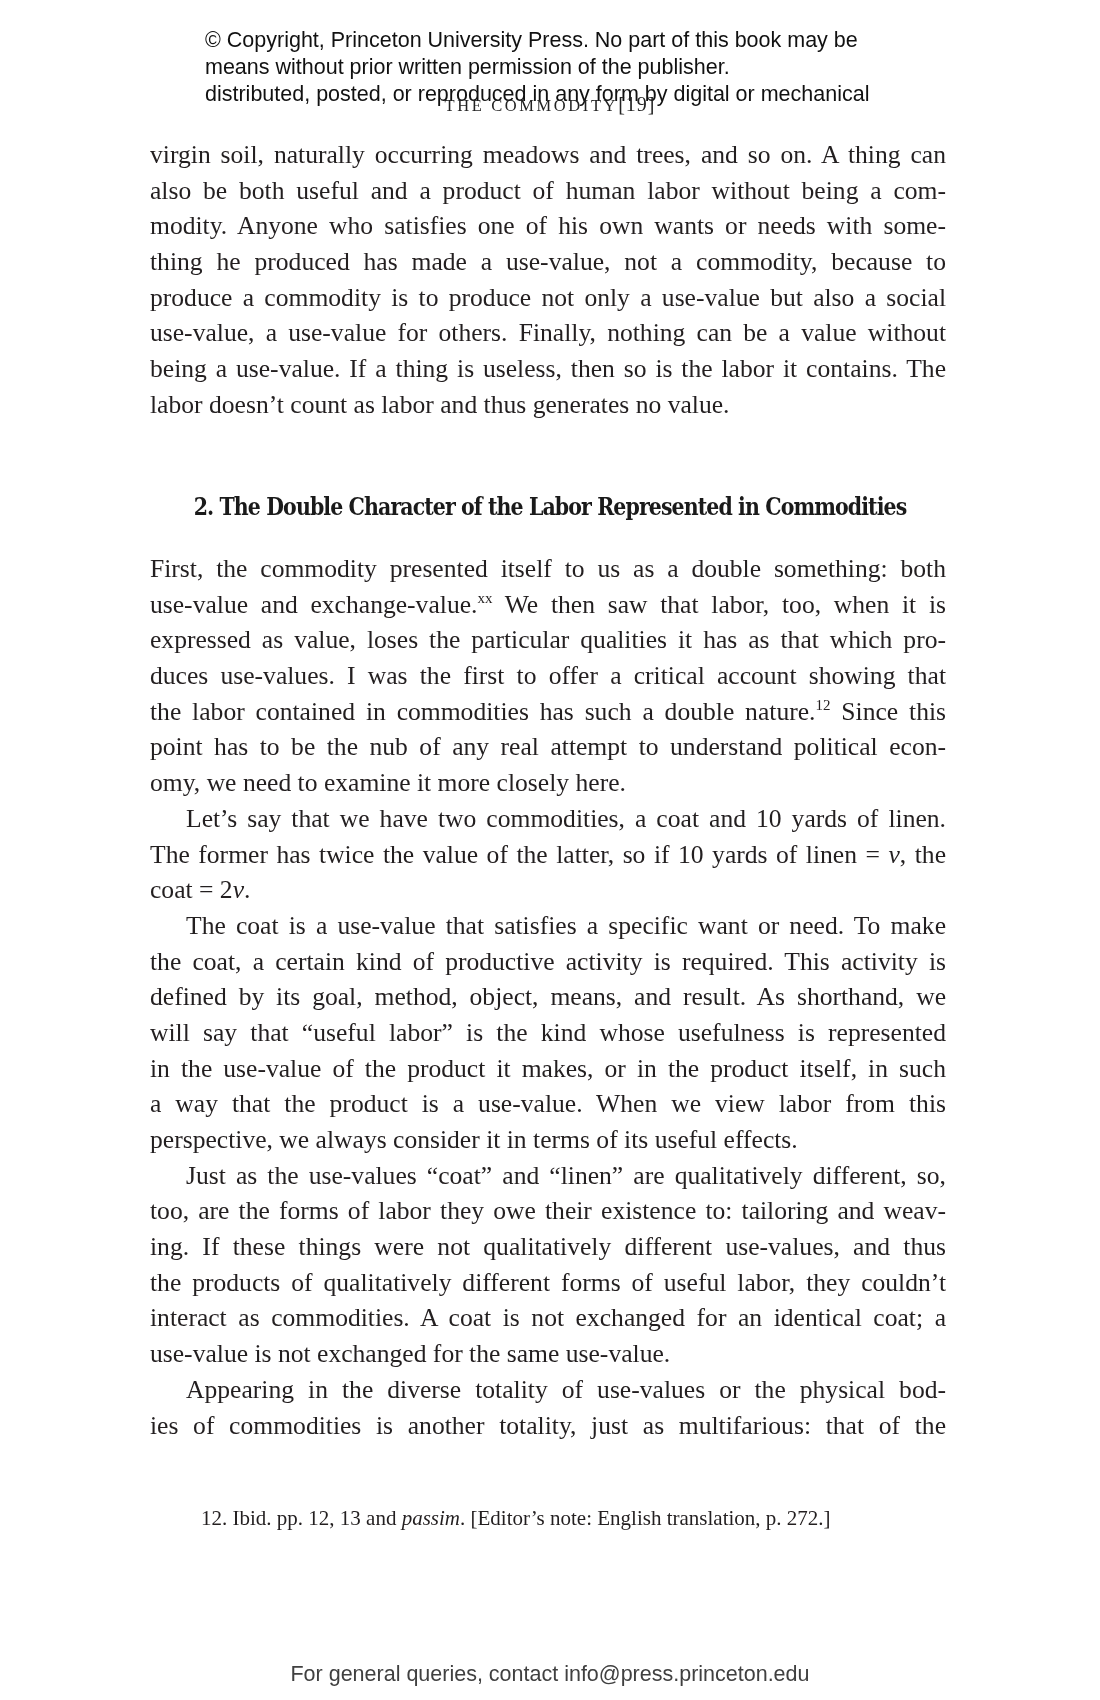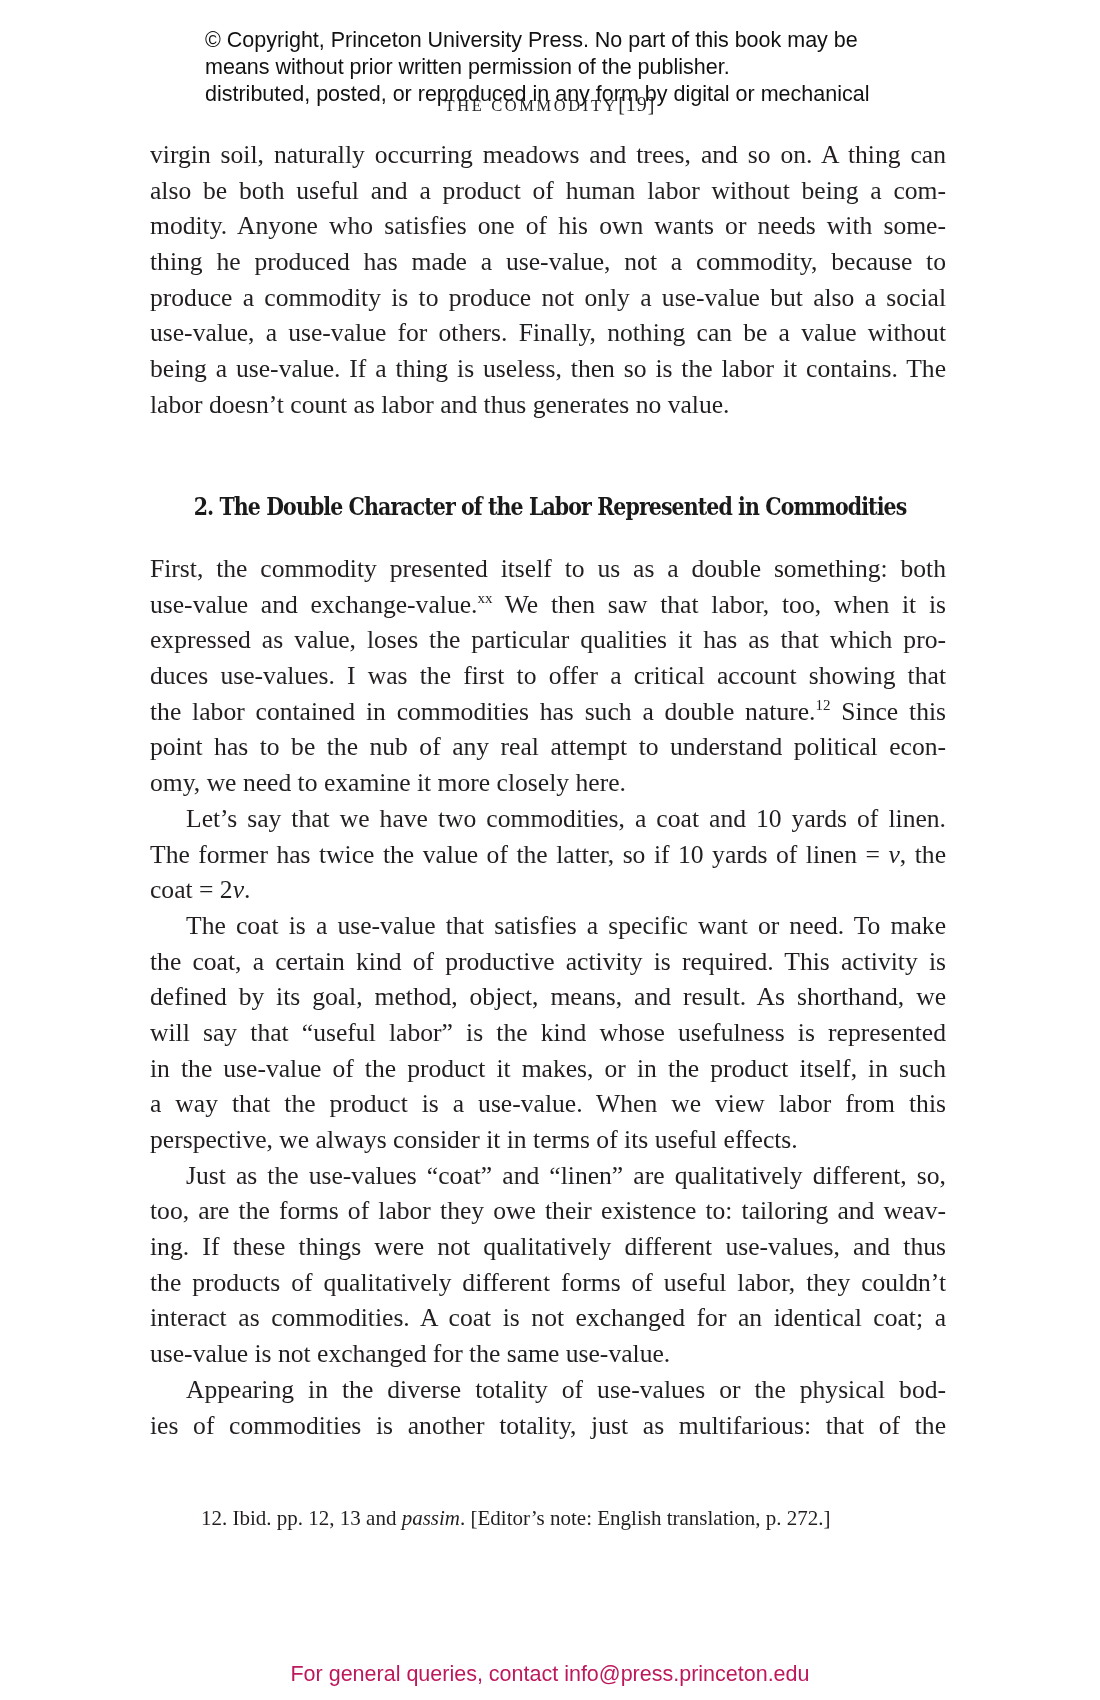--- a/index.html
+++ b/index.html
@@ -31,21 +31,21 @@
     position: absolute; left: 0; width: 1100px; top: 492px; text-align: center;
     font-family: "DejaVu Serif", serif; font-weight: bold; font-size: 25px; letter-spacing: -1.1px;
     transform: scaleX(0.82); transform-origin: 550px 0; color: #1a1a1a;
   }
   .footnote {
     position: absolute; left: 201px; top: 1506px;
     font-family: "Liberation Serif", serif; font-size: 21px; color: #231f20; white-space: nowrap;
   }
   .footer {
     position: absolute; left: 0; width: 1100px; top: 1662px; text-align: center;
-    font-family: "Liberation Sans", sans-serif; font-size: 21.5px; color: #be185d;
+    font-family: "Liberation Sans", sans-serif; font-size: 21.5px; color: #404040;
   }
   i { font-style: italic; }
 </style>
 </head>
 <body>
 
 <div class="copyright">
   <div>© Copyright, Princeton University Press. No part of this book may be</div>
   <div>means without prior written permission of the publisher.</div>
   <div>distributed, posted, or reproduced in any form by digital or mechanical</div>

